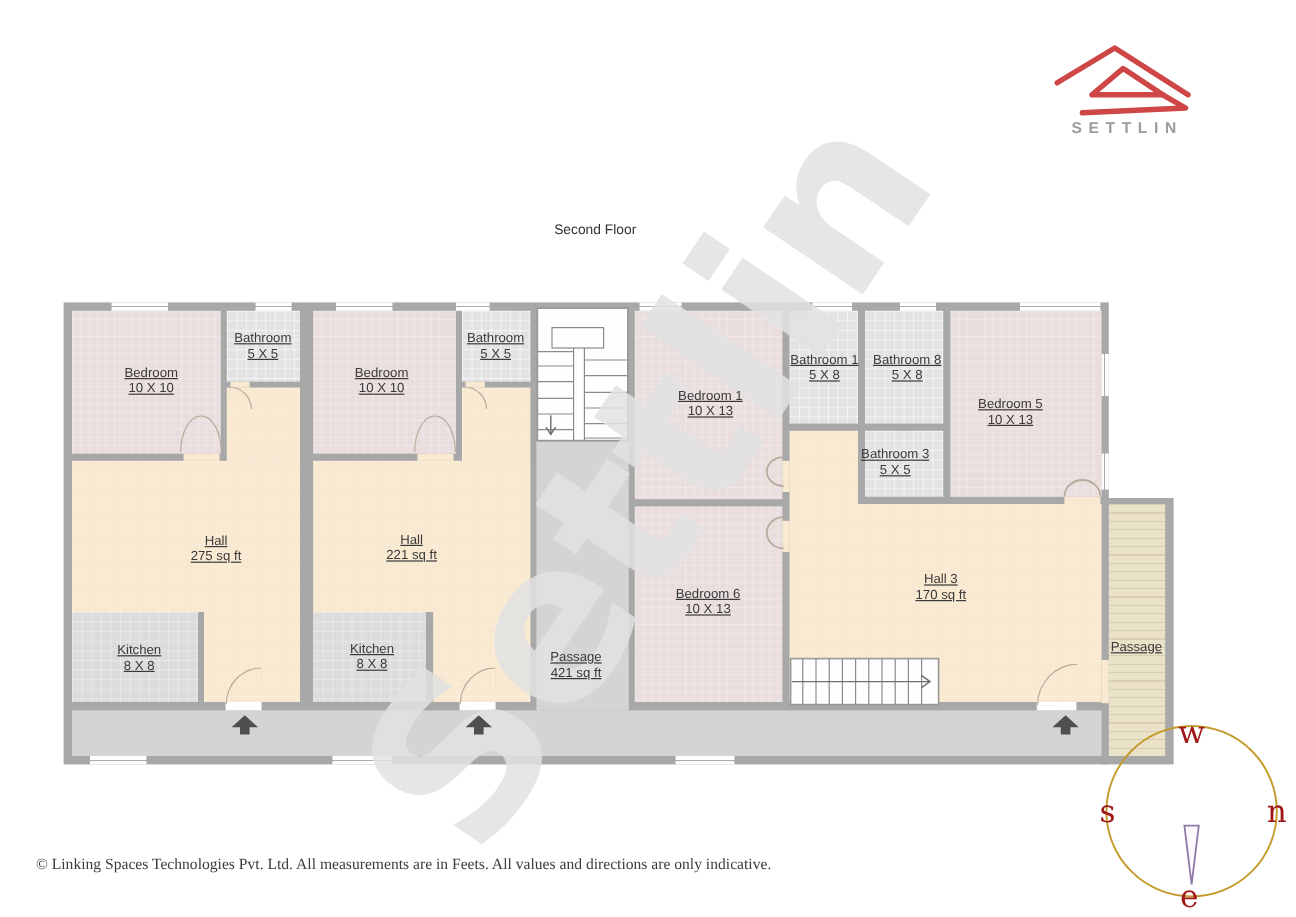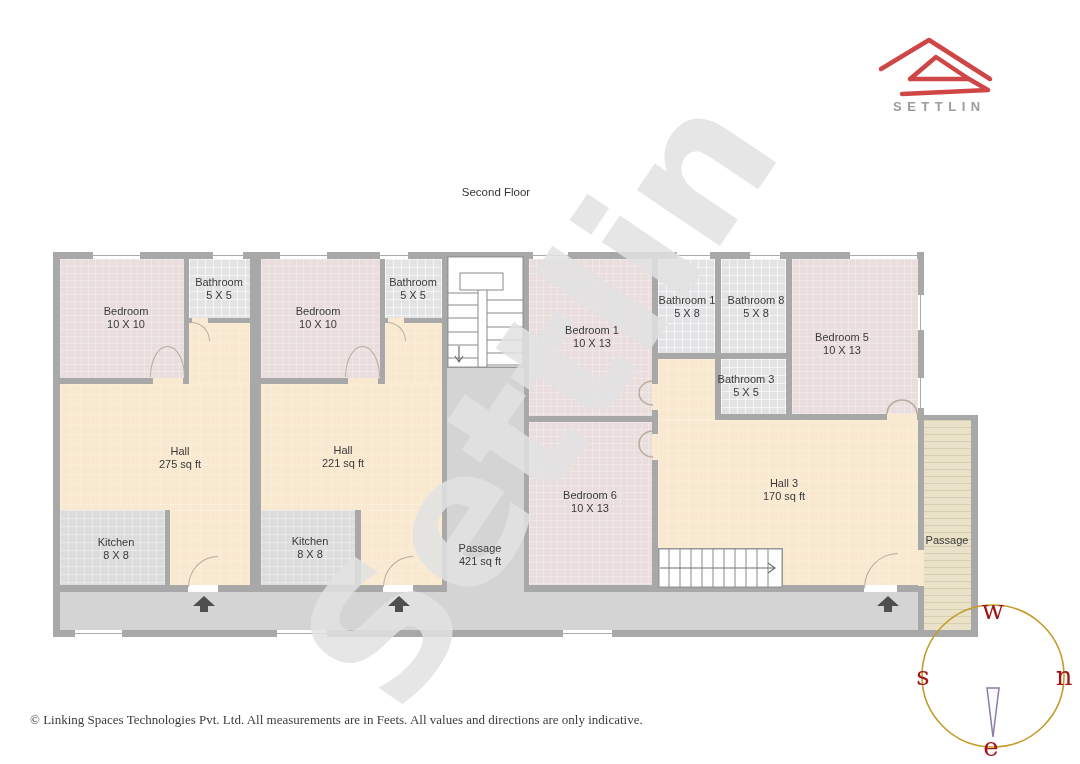--- a/index.html
+++ b/index.html
@@ -39,21 +39,21 @@
   
   .door{position:absolute;z-index:8;}
   .door.qtl{border-left:1.5px solid #b6ac9c;border-top:1.5px solid #b6ac9c;
             border-top-left-radius:100% 100%;}
   .door.qtr{border-right:1.5px solid #b6ac9c;border-top:1.5px solid #b6ac9c;
             border-top-right-radius:100% 100%;}
   .door.htop{border:1.5px solid #b6ac9c;border-bottom:none;
              border-radius:50% 50% 0 0 / 100% 100% 0 0;}
   
   .lbl{position:absolute;z-index:30;transform:translate(-50%,-50%);
-       font-size:11px;line-height:13px;color:#3a3a3a;text-align:center;white-space:nowrap;}
+       font-size:11px;line-height:13px;color:#3a3a3a;text-align:center;white-space:nowrap;text-decoration:underline;}
   .title{position:absolute;z-index:30;transform:translate(-50%,-50%);
          font-size:11.5px;color:#333;text-align:right;}
   .watermark{position:absolute;left:180px;top:300px;width:720px;height:200px;z-index:20;
              font-size:183px;font-weight:bold;color:rgba(226,226,226,0.85);
              text-align:center;line-height:200px;transform:rotate(-56deg);
              pointer-events:none;font-family:"DejaVu Sans",sans-serif;}
   .brandtext{position:absolute;left:893px;top:99px;width:110px;z-index:30;
              font-size:13px;font-weight:bold;letter-spacing:5.5px;color:#9c9c9c;}
   .footer{position:absolute;left:30px;top:712px;z-index:30;font-size:13px;color:#3c3c3c;font-family:Liberation Serif, serif;}
   svg{display:block;}

